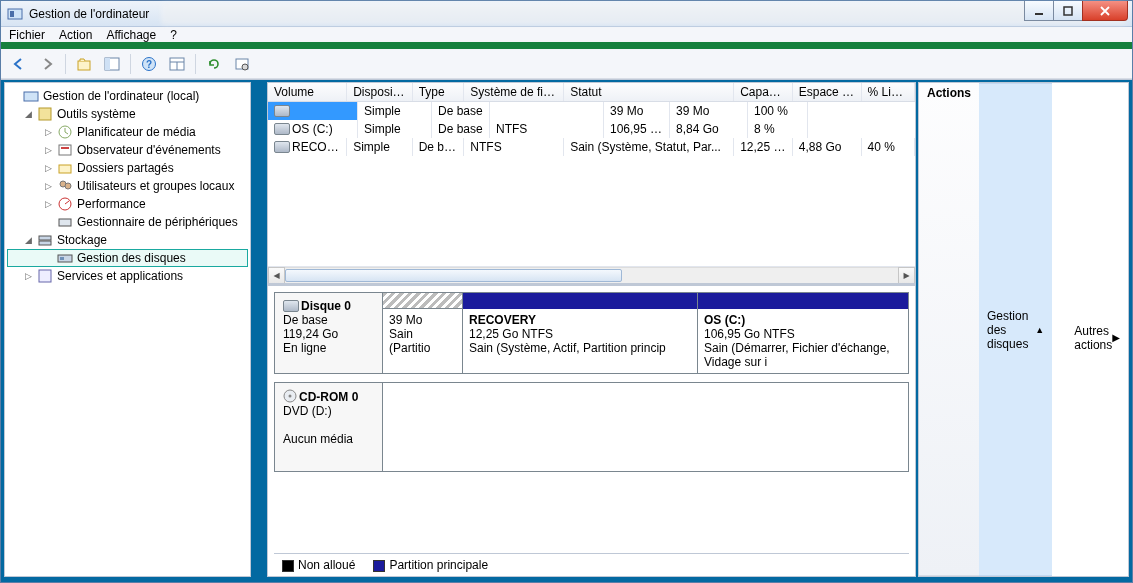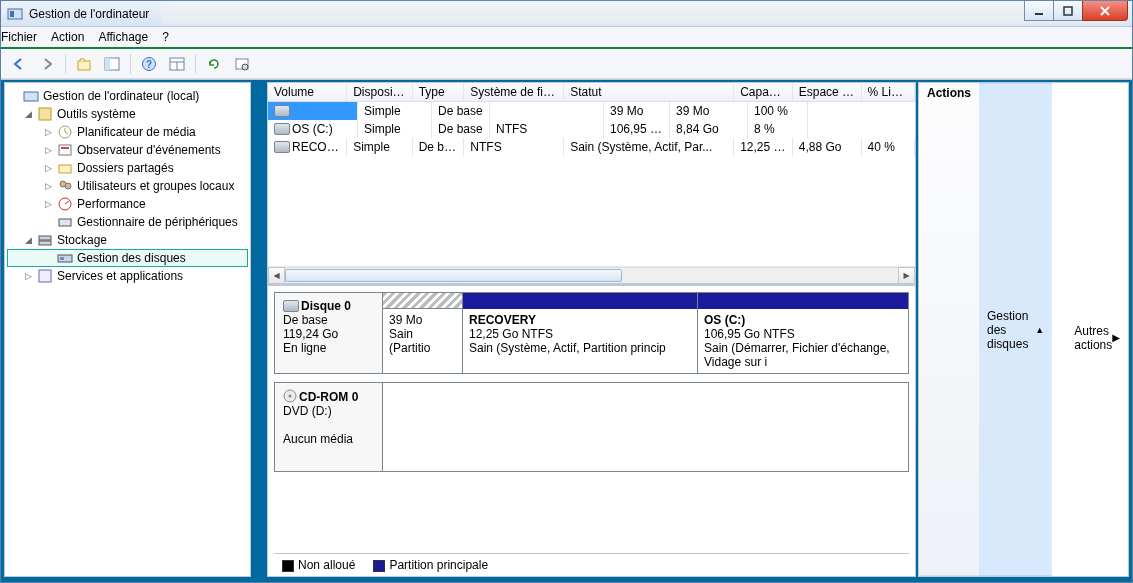--- a/index.html
+++ b/index.html
@@ -6,21 +6,21 @@
   body { margin:0; font-family:"Segoe UI",Tahoma,Arial,sans-serif; font-size:12px; color:#000; background:#e8e8e8; }
   .window { width:1133px; height:583px; margin:0; position:relative; background:#0369a1; border:1px solid #5a7ea8; }
   .titlebar { height:26px; background:linear-gradient(#eef3fa,#d7e4f3); display:flex; align-items:center; padding:0 6px; border-bottom:1px solid #b7c8df; }
   .titlebar .ticon { width:16px; height:16px; margin-right:6px; }
   .titlebar .title { flex:0 0 auto; font-size:12px; color:#000; }
   .titlebar .blur { flex:1; margin-left:12px; height:22px; background:#f3f3f3; filter:blur(2px); opacity:.5; border-radius:4px; }
   .winbtns { position:absolute; top:0; right:4px; display:flex; }
   .winbtn { width:30px; height:20px; border:1px solid #7a8aa0; border-top:none; margin-left:-1px; display:flex; align-items:center; justify-content:center; font-size:10px; background:linear-gradient(#f7fbff,#d6e4f4); }
   .winbtn.min {} .winbtn.max {} 
   .winbtn.close { width:46px; background:linear-gradient(#f59083,#d8402a); color:#fff; border-color:#a23020; border-bottom-right-radius:4px; }
-  .menubar { height:22px; display:flex; align-items:center; gap:14px; padding:0 0; background:#f4f6fa; border-bottom:2px solid #15803d; }
+  .menubar { height:22px; display:flex; align-items:center; gap:14px; padding:0 8px; background:#f4f6fa; border-bottom:7px solid #15803d; }
   .menubar span { cursor:default; }
   .toolbar { height:30px; display:flex; align-items:center; gap:4px; padding:0 6px; background:#f4f6fa; border-bottom:1px solid #d8dde6; }
   .tbtn { width:24px; height:24px; border:1px solid transparent; display:flex; align-items:center; justify-content:center; }
   .sep { width:1px; height:20px; background:#cfd6e1; margin:0 2px; }
 
   .client { display:flex; height:calc(100% - 26px - 22px - 30px - 3px); border-top:1px solid #bfc8d6; }
   .tree { width:247px; border:1px solid #bfc8d6; margin:2px 0 2px 3px; background:#fff; overflow:auto; padding:4px 2px; }
   .tnode { display:flex; align-items:center; padding:1px 2px 1px 2px; white-space:nowrap; }
   .tw0 { padding-left:2px } .tw1{padding-left:16px} .tw2{padding-left:36px}
   .twist { width:11px; height:11px; margin-right:3px; font-size:9px; color:#6b6b6b; text-align:center; }
@@ -295,21 +295,21 @@
             <div class="gc c3">NTFS</div>
             <div class="gc c5">106,95 Go</div>
             <div class="gc c6">8,84 Go</div>
             <div class="gc c7">8 %</div>
           </div>
           <div class="grow">
             <div class="gc c0"><span class="diskicon"></span><span>RECOVERY</span></div>
             <div class="gc c1">Simple</div>
             <div class="gc c2">De base</div>
             <div class="gc c3">NTFS</div>
-            <div class="gc c4">Sain (Système, Actif, Par...</div>
+            <div class="gc c4">Sain (Système, Statut, Par...</div>
             <div class="gc c5">12,25 Go</div>
             <div class="gc c6">4,88 Go</div>
             <div class="gc c7">40 %</div>
           </div>
         </div>
         <div class="hscroll">
           <div class="arrow">◀</div>
           <div class="track">
               <div class="thumb"></div>
             </div>

